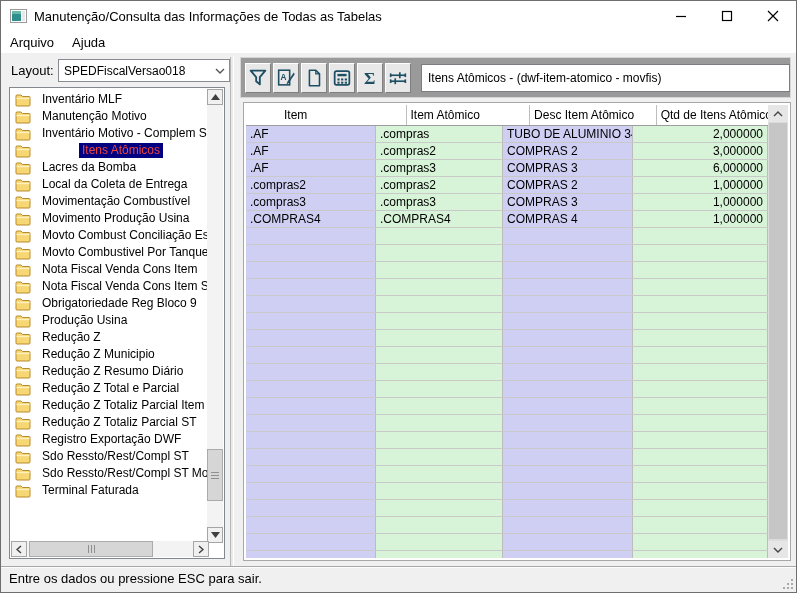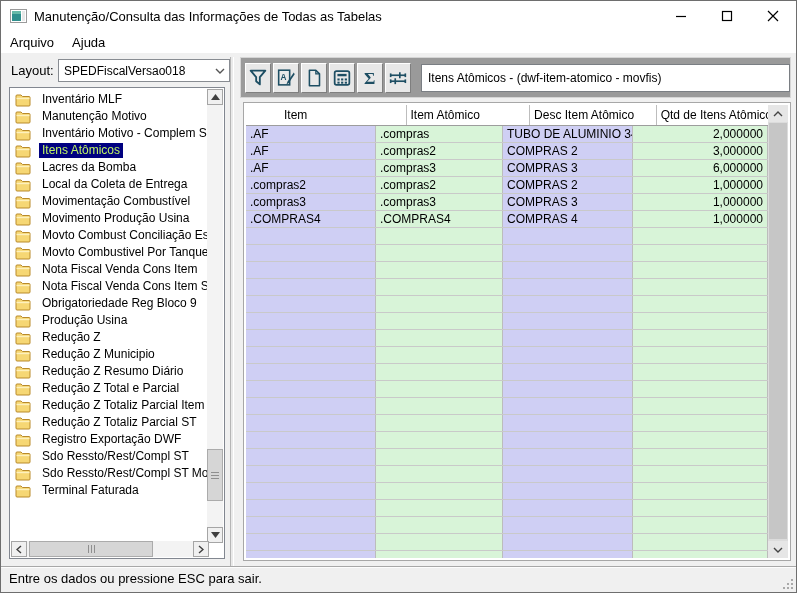--- a/index.html
+++ b/index.html
@@ -23,21 +23,21 @@
   .combo { position:absolute; left:57px; top:58px; width:172px; height:23px; background:#fff; border:1px solid #888c92; display:flex; align-items:center; }
   .combo-value { font-size:12px; padding-left:5px; flex:1; white-space:nowrap; overflow:hidden; }
   .combo-chevron { width:18px; display:flex; justify-content:center; }
 
   
   .tree { position:absolute; left:8px; top:86px; width:216px; height:472px; background:#fff; border:1px solid #828790; }
   .tree-list { position:absolute; left:1px; top:2px; width:196px; height:452px; overflow:hidden; }
   .tree-item { height:17px; display:flex; align-items:flex-end; padding-left:4px; cursor:default; }
   .tree-item svg { flex:0 0 auto; margin-right:4px; }
   .tree-label { font-size:12px; color:#000; padding:0 3px; white-space:nowrap; line-height:15px; }
-  .tree-item.selected .tree-label { background:#000080; color:#bef264; }
+  .tree-item.selected .tree-label { background:#000080; color:#ef4444;margin-left:40px; }
 
   
   .vscroll { position:absolute; right:1px; top:1px; width:16px; height:454px; background:#f3f3f3; }
   .hscroll { position:absolute; left:1px; bottom:1px; width:198px; height:16px; background:#f3f3f3; }
   .sb-btn { position:absolute; width:16px; height:16px; background:#f0f0f0; border:1px solid #a5a5a5; display:flex; align-items:center; justify-content:center; }
   .sb-thumb { position:absolute; background:#d6d6d6; border:1px solid #ababab; display:flex; align-items:center; justify-content:center; }
   .grip-h { display:flex; flex-direction:column; gap:2px; }
   .grip-h i { display:block; width:8px; height:1px; background:#8f8f8f; }
   .grip-v { display:flex; gap:2px; }
   .grip-v i { display:block; width:1px; height:8px; background:#8f8f8f; }

